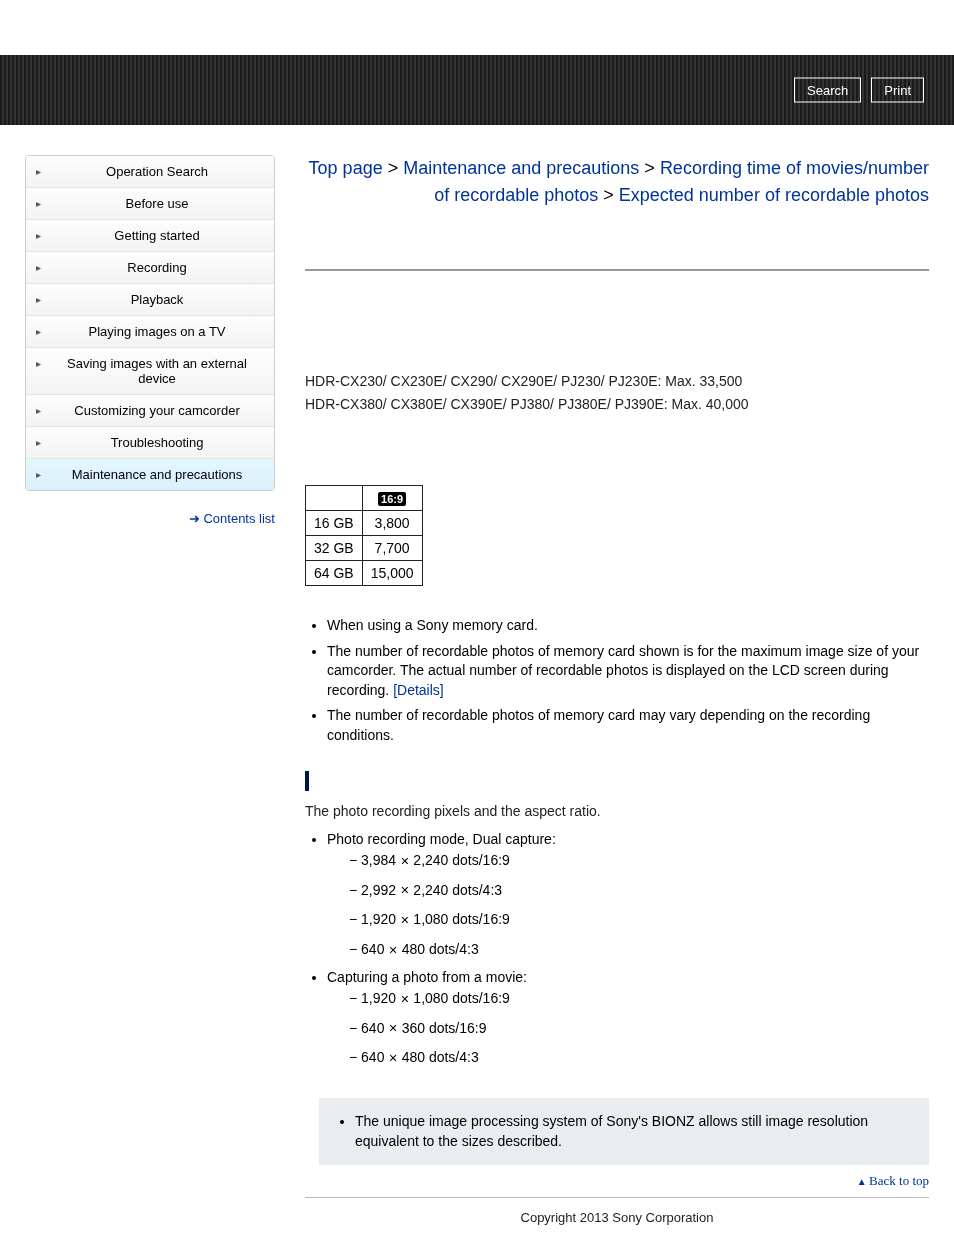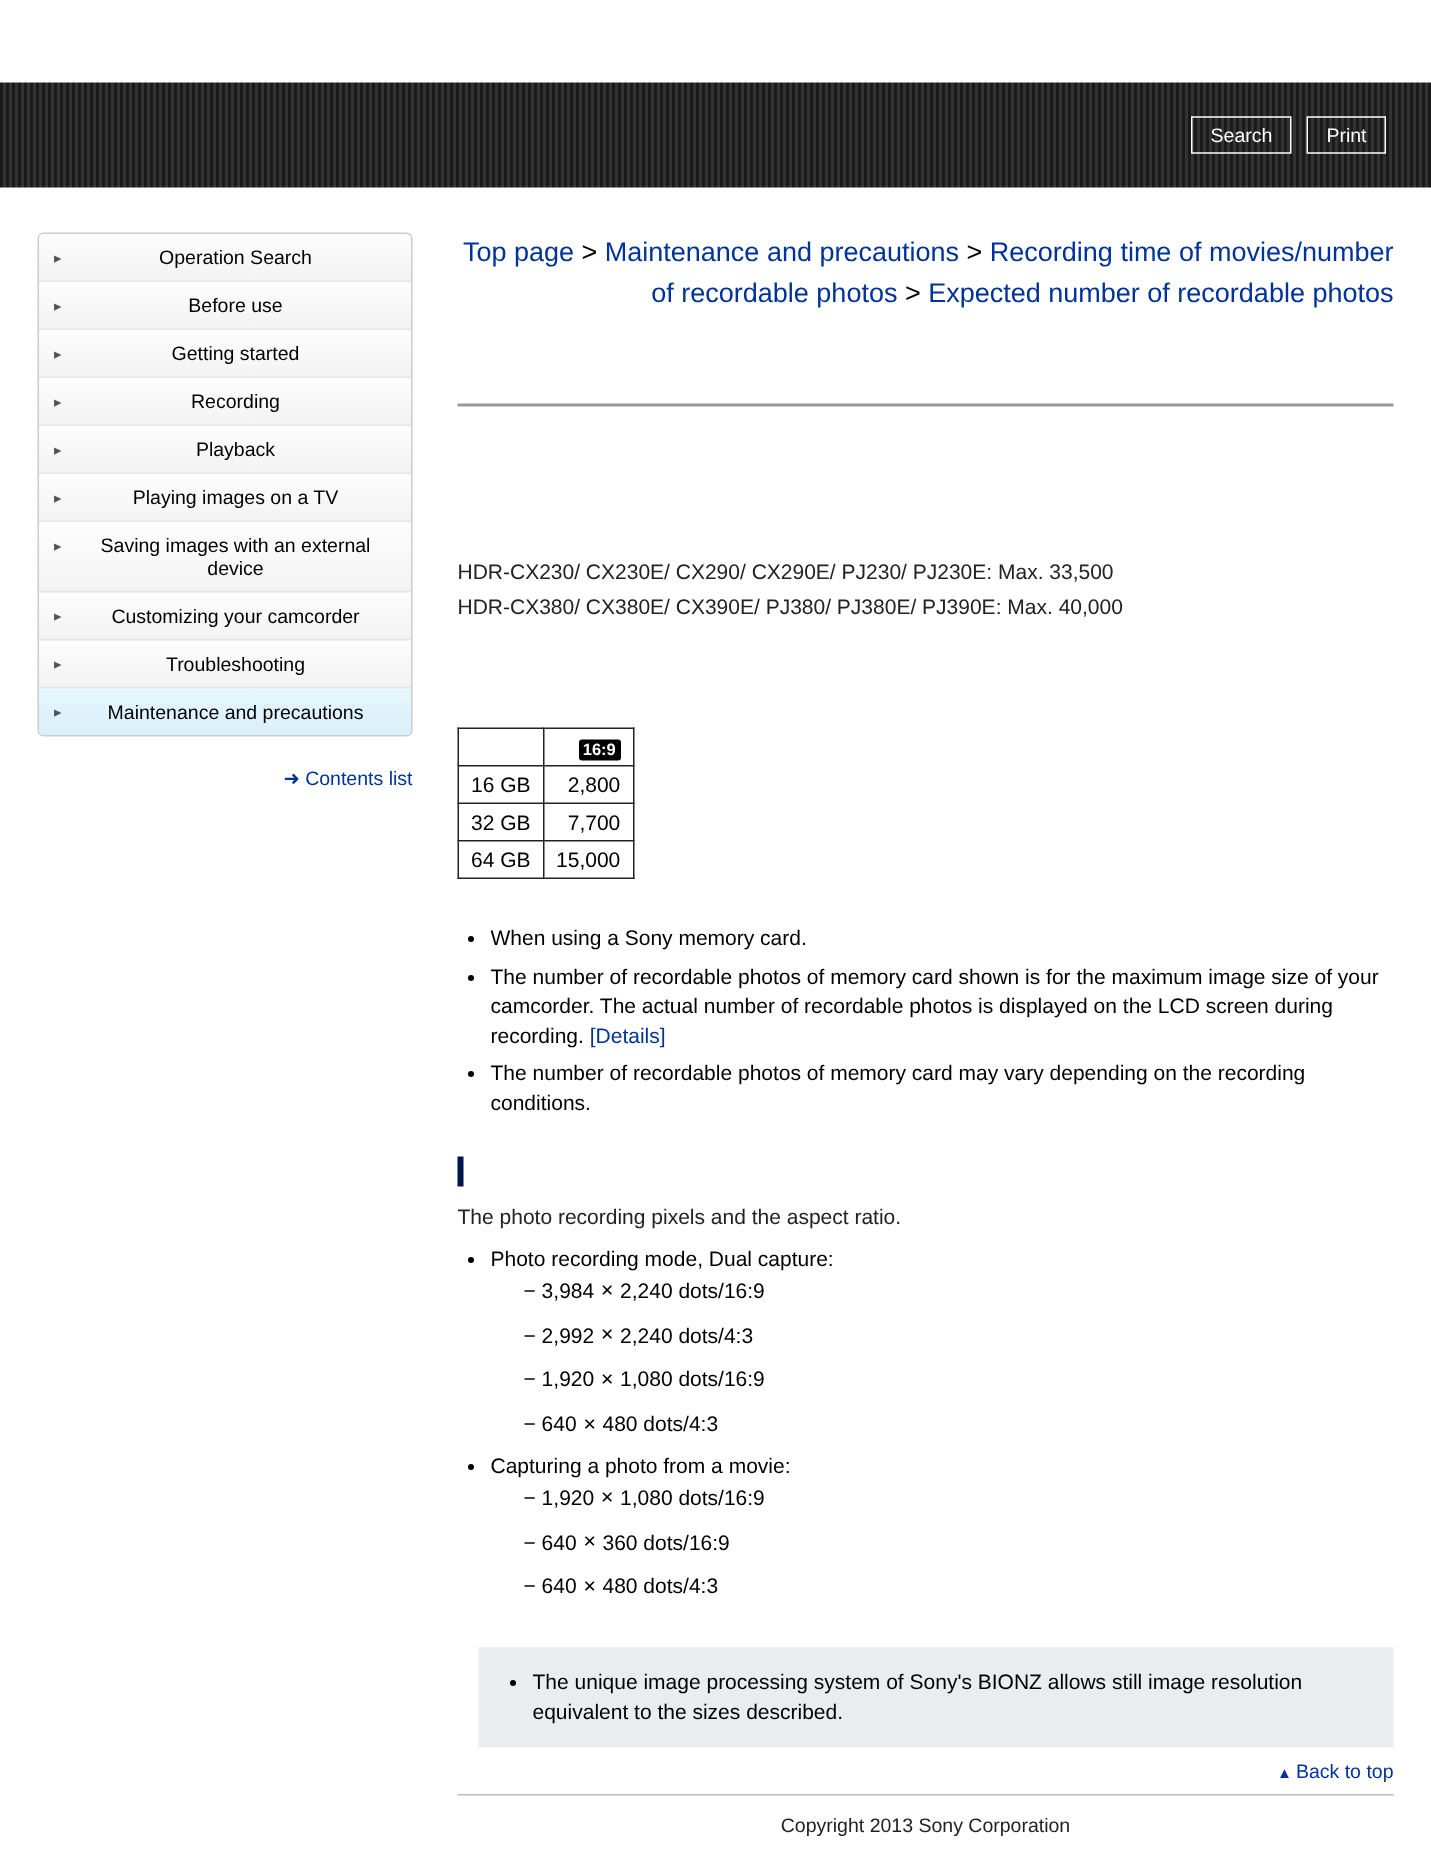--- a/index.html
+++ b/index.html
@@ -16,35 +16,35 @@
   .sidebar li.active { background: linear-gradient(#e6f6ff, #d9f0fb); }
   .contents-link { text-align: right; margin-top: 20px; }
   .contents-link a { color: #003399; text-decoration: none; font-size: 13px; }
   .contents-link a::before { content: "➜ "; color: #003399; }
   .main { flex: 1; min-width: 0; }
   .breadcrumb { font-size: 18px; text-align: right; line-height: 1.5; }
   .breadcrumb a { color: #003399; text-decoration: none; }
   .hr { border-top: 2px solid #999; margin: 60px 0 100px; }
   .main p { font-size: 14px; color: #222; line-height: 1.5; margin-bottom: 2px; }
   table.data { border-collapse: collapse; margin: 70px 0 30px; }
-  table.data td, table.data th { border: 1px solid #222; padding: 4px 8px; font-size: 14px; text-align: right; }
+  table.data td, table.data th { border: 1px solid #222; padding: 4px 8px; font-size: 14px; text-align: center; }
   .ratio-badge { background:#000; color:#fff; font-size:11px; padding:1px 3px; border-radius:2px; font-weight:bold; }
   ul.bullets { list-style: disc; padding-left: 22px; margin: 8px 0; }
   ul.bullets li { font-size: 14px; margin-bottom: 6px; line-height: 1.4; }
   ul.bullets li a { color: #003399; text-decoration: none; }
   .section-marker { width: 4px; height: 20px; background: #00164b; margin: 25px 0 10px; }
   ul.sublist { list-style: none; padding-left: 22px; }
   ul.sublist li { font-size: 14px; padding: 2px 0; }
   ul.sublist li::before { content: "− "; }
   .times { display:inline-block; vertical-align:middle; margin:0 4px; font-size:11px; }
   .note-box { background: #e9edf0; padding: 14px 16px; margin-top: 28px; margin-left: 14px; }
   .note-box ul { list-style: disc; padding-left: 20px; }
   .note-box li { font-size: 14px; line-height: 1.4; }
   .back-top { text-align: right; margin: 8px 0; }
-  .back-top a { color: #003399; text-decoration: none; font-size: 13px; }
+  .back-top a { color: #003399; text-decoration: none; font-size: 13px; font-family: Liberation Serif, serif; }
   .back-top a::before { content: "▲ "; font-size: 10px; }
   .footer { border-top: 1px solid #bbb; text-align: center; font-size: 13px; padding: 12px 0 40px; color: #222; }
 </style>
 </head>
 <body>
 
 <div class="top-bar">
   <div class="top-buttons">
     <span class="top-btn">Search</span>
     <span class="top-btn">Print</span>
@@ -84,21 +84,21 @@
     <p>HDR-CX380/ CX380E/ CX390E/ PJ380/ PJ380E/ PJ390E: Max. 40,000</p>
 
     <table class="data">
       <tbody>
           <tr>
             <th></th>
             <th><span class="ratio-badge">16:9</span></th>
           </tr>
       <tr>
             <td>16 GB</td>
-            <td>2,800</td>
+            <td>3,800</td>
           </tr>
       <tr>
             <td>32 GB</td>
             <td>7,700</td>
           </tr>
       <tr>
             <td>64 GB</td>
             <td>15,000</td>
           </tr>
     </tbody>

